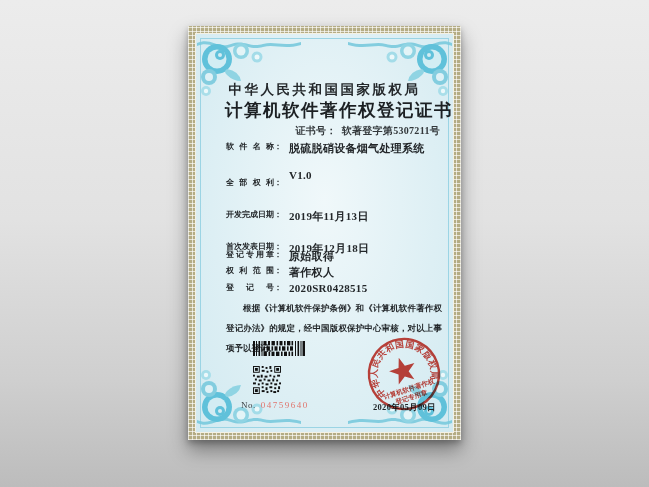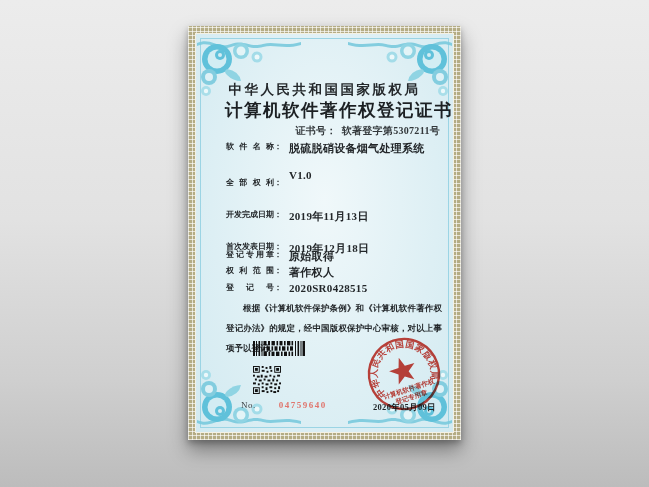--- a/index.html
+++ b/index.html
@@ -60,21 +60,21 @@
     position:absolute; left:30px; top:264px; width:216px;
     font-size:8.5px; font-weight:bold; color:#23272a;
     line-height:20px; text-indent:2em; text-align:justify;
   }
 
   .barcode { position:absolute; left:57px; top:307px; width:52px; height:15px; }
   .qrcode  { position:absolute; left:57px; top:332px; width:28px; height:28px; }
 
   .serial { position:absolute; left:45px; top:366px; font-size:9px; color:#3a4145;
             letter-spacing:.5px; }
-  .serial .num { color:#e0756d; margin-left:23px; letter-spacing:1.5px;font-weight:bold; }
+  .serial .num { color:#e0756d; margin-left:5px; letter-spacing:1.5px; }
 
   .issue-date { position:absolute; left:177px; top:368px; font-size:8.5px;
                 font-weight:bold; color:#1f2326; letter-spacing:.3px; }
 
   .seal { position:absolute; left:170px; top:302px; width:76px; height:76px;
           transform:rotate(-18deg); mix-blend-mode:multiply; opacity:.93; }
   .hidden-defs { position:absolute; width:0; height:0; overflow:hidden; }
 </style>
 </head>
 <body>

